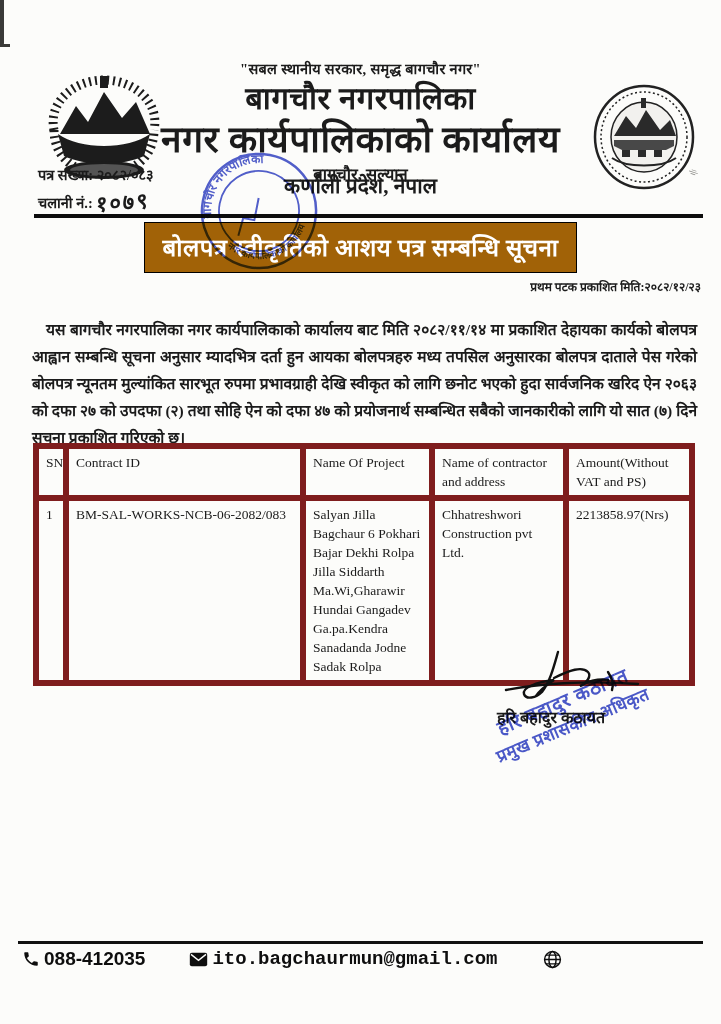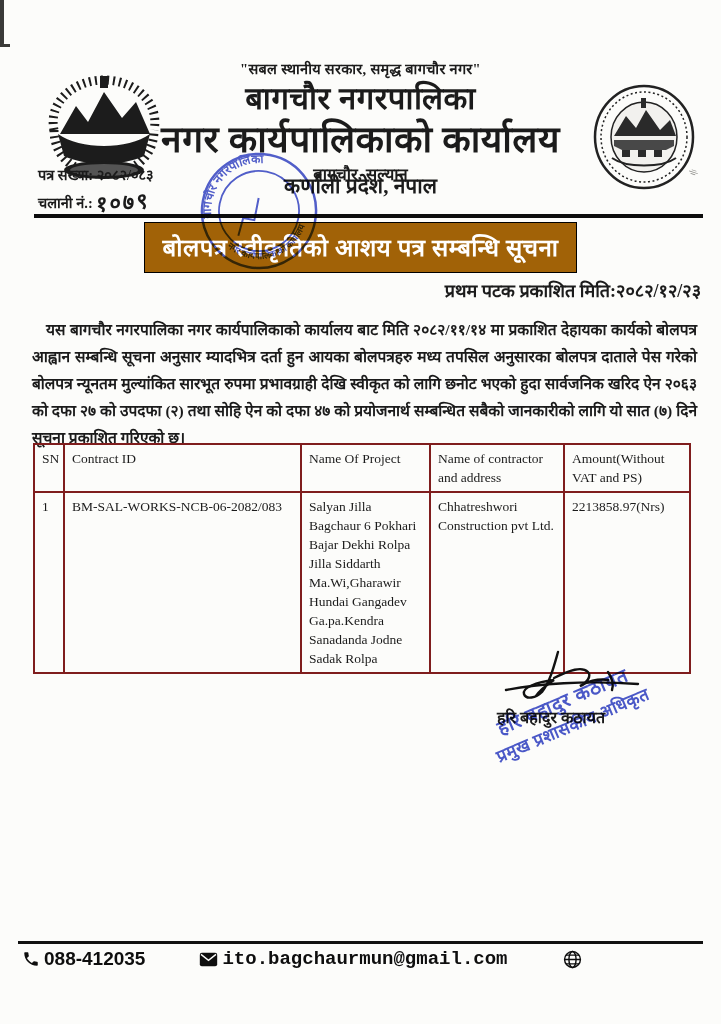--- a/index.html
+++ b/index.html
@@ -33,49 +33,49 @@
   .round-stamp { position:absolute; left:198px; top:150px; width:122px; height:122px;
     transform:rotate(-34deg); opacity:.82; mix-blend-mode:multiply; z-index:6; }
   .round-stamp svg { width:100%; height:100%; }
 
   .rule-thick { position:absolute; left:34px; right:18px; top:214px; height:4px; background:#0d0d0d; }
 
   .banner-wrap { position:absolute; top:222px; left:0; right:0; text-align:center; }
   .banner { display:inline-block; background:#a16207; color:#ffffff; font-size:24px; font-weight:bold;
     padding:7px 18px 9px 18px; letter-spacing:.5px; border:1px solid #000; }
 
-  .publish { position:absolute; top:278px; right:20px; font-size:18px; font-weight:bold; }
+  .publish { position:absolute; top:278px; right:20px; font-size:12px; font-weight:bold; }
 
   .body-par { position:absolute; top:316px; left:32px; width:665px; font-size:15.5px; font-weight:600;
     line-height:27px; text-align:justify; text-indent:14px; }
 
   
   table.notice { position:absolute; left:33px; top:443px; border-collapse:collapse; table-layout:fixed; width:656px;
     font-family:"Liberation Serif","DejaVu Serif",serif; }
-  table.notice th, table.notice td { border:2px solid #7f1d1d; vertical-align:top; text-align:left;
+  table.notice th, table.notice td { border:6px solid #7f1d1d; vertical-align:top; text-align:left;
     padding:4px 7px; font-size:13.5px; font-weight:normal; line-height:19px; }
   table.notice th { height:46px; }
   table.notice td { height:140px; }
   col.c-sn{width:30px;} col.c-cid{width:237px;} col.c-proj{width:129px;} col.c-con{width:134px;} col.c-amt{width:126px;}
   .amt-cell { font-size:12.5px; }
 
   
   .sig-block { position:absolute; right:40px; top:648px; width:260px; text-align:center; }
   .sig-svg { width:150px; height:58px; margin-left:40px; }
   .sig-name { font-size:16px; font-weight:bold; margin-top:-4px; }
   .sig-title { font-size:15.5px; font-weight:bold; margin-top:16px; }
   .name-stamp { position:absolute; right:28px; top:688px; width:250px; text-align:center;
     transform:rotate(-23deg); color:#2b3bc2; opacity:.85; mix-blend-mode:multiply; z-index:6;
     font-weight:bold; line-height:26px; }
   .name-stamp .l1 { font-size:19px; letter-spacing:1px; }
   .name-stamp .l2 { font-size:17px; letter-spacing:.5px; }
 
   
   .footer-rule { position:absolute; left:18px; right:18px; top:941px; height:3px; background:#111; }
-  .footer { position:absolute; top:948px; left:22px; right:18px; display:flex; align-items:center; gap:32px;
+  .footer { position:absolute; top:948px; left:22px; right:18px; display:flex; align-items:center; gap:22px;
     font-family:"Liberation Sans","DejaVu Sans",sans-serif; font-weight:bold; font-size:19px; color:#0e0e0e; }
   .f-item { display:flex; align-items:center; gap:4px; white-space:nowrap; }
   .f-item svg { display:block; }
   .f-item.email { margin-left:22px;font-family:Liberation Mono, monospace; }
   .f-item.web { margin-left:24px; }
 </style>
 </head>
 <body>
 
 <div class="page">

